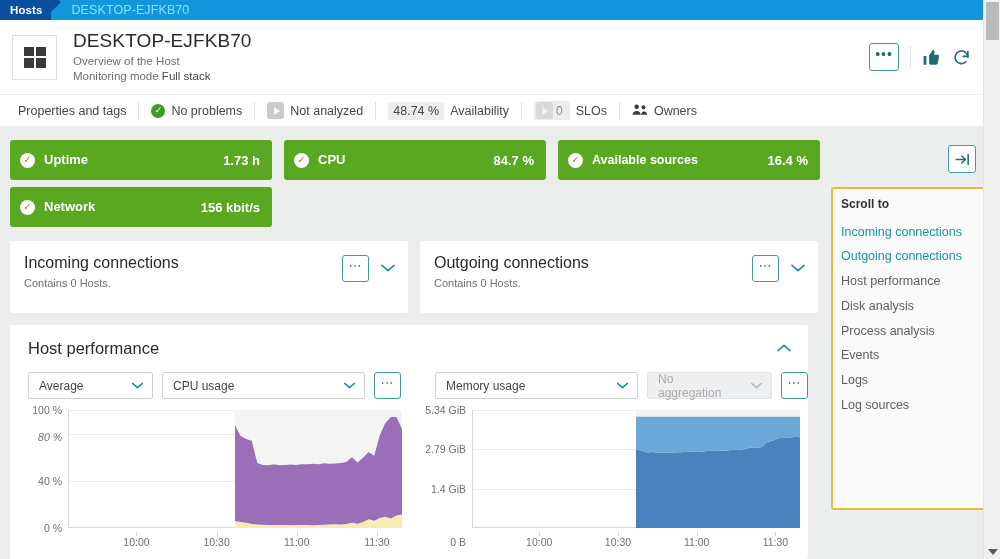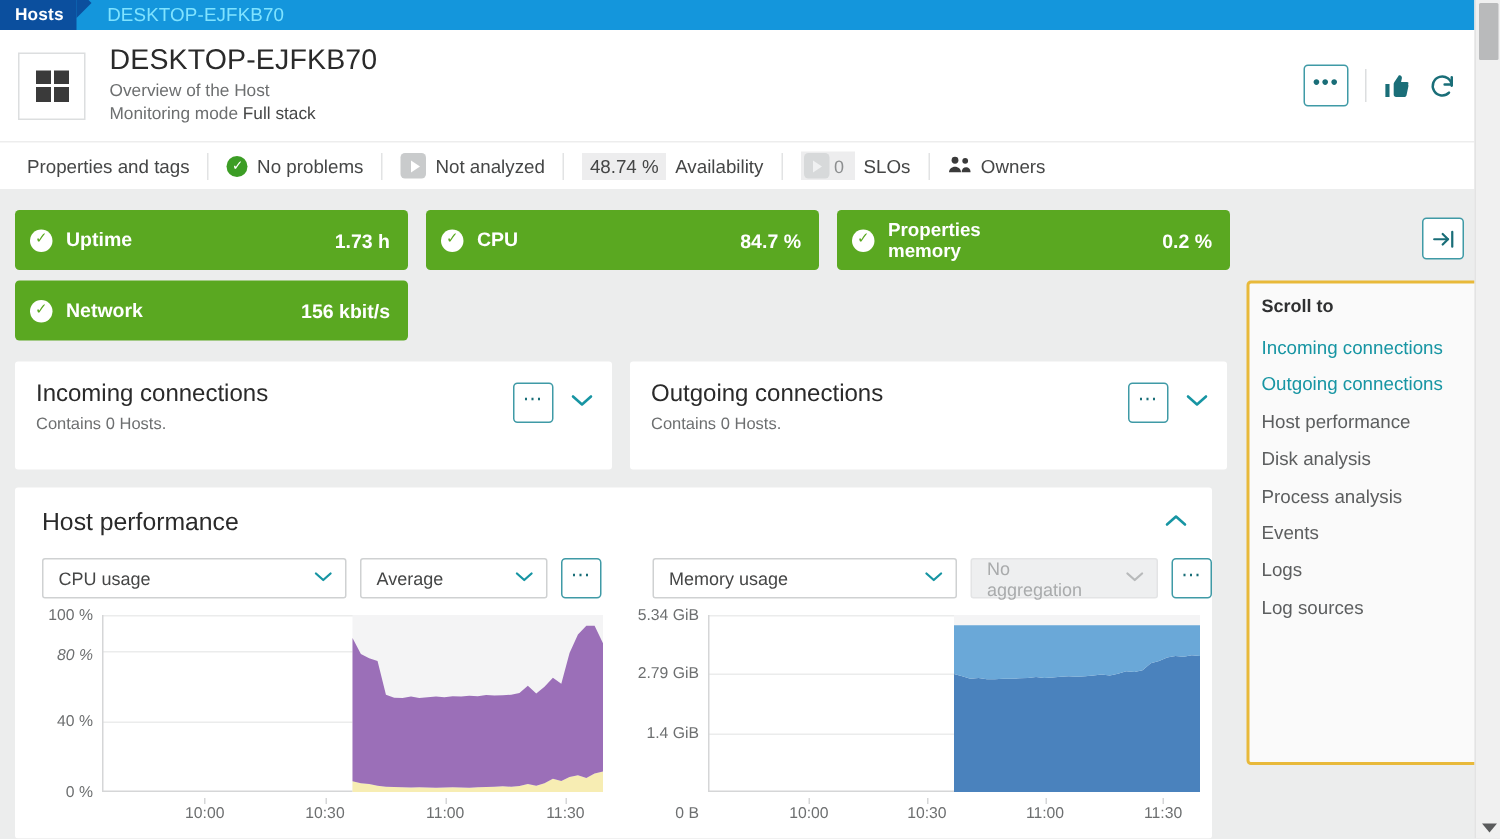--- a/index.html
+++ b/index.html
@@ -295,22 +295,22 @@
         <span class="kpi-label">Uptime</span>
         <span class="kpi-val">1.73 h</span>
       </div>
       <div class="kpi w2">
         <span class="kpi-check">✓</span>
         <span class="kpi-label">CPU</span>
         <span class="kpi-val">84.7 %</span>
       </div>
       <div class="kpi w3">
         <span class="kpi-check">✓</span>
-        <span class="kpi-label two" style="max-width:110px">Properties memory</span>
-        <span class="kpi-val">0.2 %</span>
+        <span class="kpi-label two" style="max-width:110px">Available sources</span>
+        <span class="kpi-val">16.4 %</span>
       </div>
     </div>
     <div class="kpi-row">
       <div class="kpi w1">
         <span class="kpi-check">✓</span>
         <span class="kpi-label">Network</span>
         <span class="kpi-val">156 kbit/s</span>
       </div>
     </div>
   </div>
@@ -370,30 +370,30 @@
     <div class="perf-head">
       <div class="perf-title">Host performance</div>
       <div class="perf-caret">
         <svg width="16" height="12" viewBox="0 0 24 16" fill="none" stroke="currentColor" stroke-width="2.6" stroke-linecap="round" stroke-linejoin="round">
             <path d="M3 12l9-8 9 8"></path>
           </svg>
       </div>
     </div>
 
     <div class="controls">
+      <div class="sel w-md">
+        <span>Average</span>
+        <span class="cv">
+          <svg width="13" height="9" viewBox="0 0 24 16" fill="none" stroke="currentColor" stroke-width="2.8" stroke-linecap="round" stroke-linejoin="round">
+              <path d="M3 4l9 8 9-8"></path>
+            </svg>
+        </span>
+      </div>
       <div class="sel w-lg">
         <span>CPU usage</span>
-        <span class="cv">
-          <svg width="13" height="9" viewBox="0 0 24 16" fill="none" stroke="currentColor" stroke-width="2.8" stroke-linecap="round" stroke-linejoin="round">
-              <path d="M3 4l9 8 9-8"></path>
-            </svg>
-        </span>
-      </div>
-      <div class="sel w-md">
-        <span>Average</span>
         <span class="cv">
           <svg width="13" height="9" viewBox="0 0 24 16" fill="none" stroke="currentColor" stroke-width="2.8" stroke-linecap="round" stroke-linejoin="round">
               <path d="M3 4l9 8 9-8"></path>
             </svg>
         </span>
       </div>
       <div class="dots-sm">⋯</div>
       <div class="ctl-gap"></div>
       <div class="sel w-lg">
         <span>Memory usage</span>

